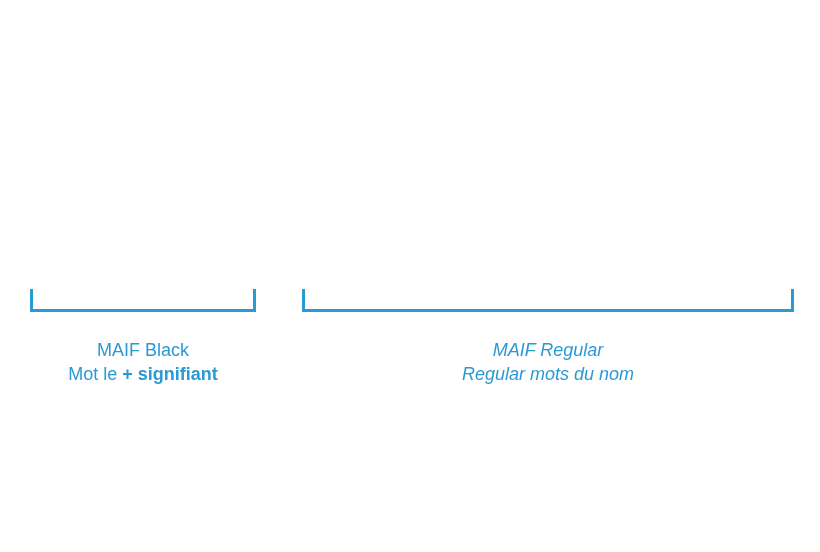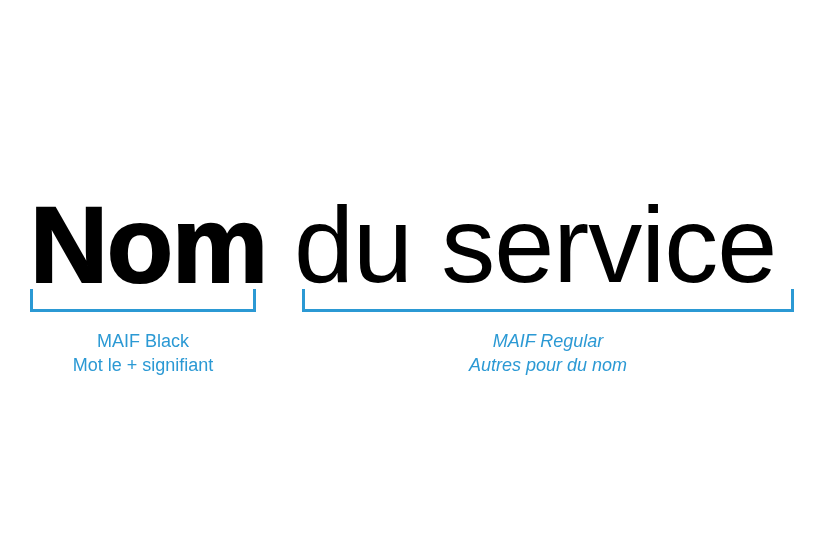--- a/index.html
+++ b/index.html
@@ -49,44 +49,43 @@
     border-left: 3px solid var(--accent-blue);
     border-right: 3px solid var(--accent-blue);
     border-bottom: 3px solid var(--accent-blue);
   }
   .bracket-left  { left: 30px;  width: 226px; }
   .bracket-right { left: 302px; width: 492px; }
 
   
   .caption {
     position: absolute;
-    top: 329px;
+    top: 338px;
     text-align: center;
     font-size: 18px;
     line-height: 24px;
     color: var(--accent-blue);
     font-weight: 400;
   }
   .caption-left  { left: 23px;  width: 240px; }
   .caption-right { left: 398px; width: 300px; font-style: italic; }
-  .caption strong { font-weight: 400; }
+  .caption strong { font-weight: 700; }
 </style>
 </head>
 <body>
 
 <div class="canvas">
 
-  <div class="wordmark"><span class="word-black">Nom</span><span class="word-regular">du service</span></div>
 
   <div class="bracket bracket-left"></div>
   <div class="bracket bracket-right"></div>
 
   <div class="caption caption-left">
     <div>MAIF Black</div>
     <div><span>Mot le </span><strong>+ signifiant</strong></div>
   </div>
 
   <div class="caption caption-right">
     <div>MAIF Regular</div>
-    <div>Autres pour du nom</div>
+    <div>Regular mots du nom</div>
   </div>
 
 </div>
 
 </body></html>

